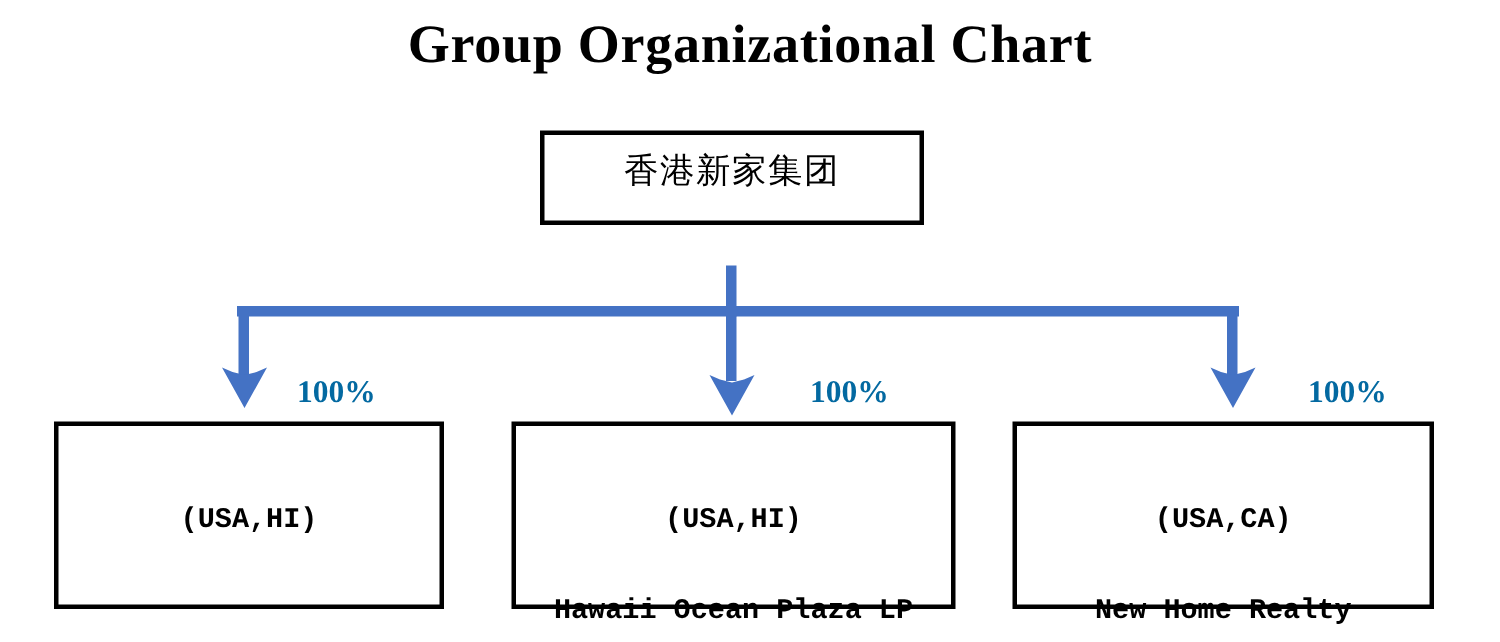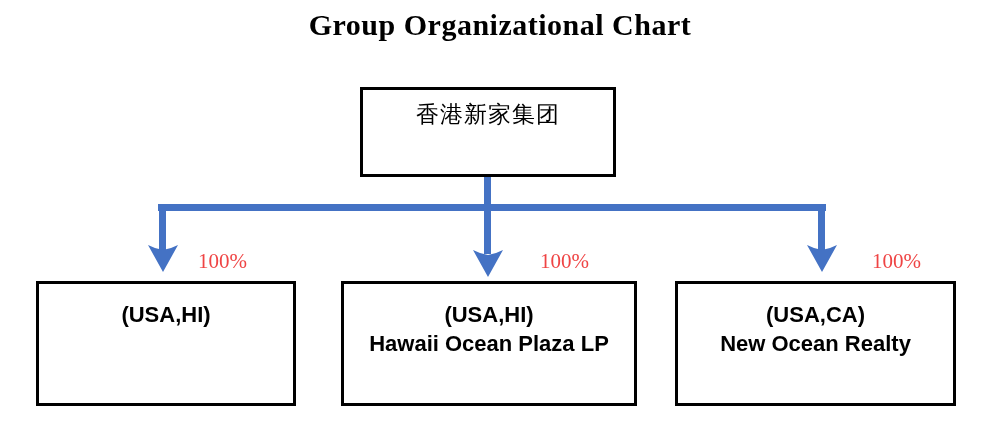--- a/index.html
+++ b/index.html
@@ -16,21 +16,21 @@
     font-family: "Liberation Sans", sans-serif;
   }
   #chart-title {
     position: absolute;
     left: 0;
     top: 8px;
     width: 1000px;
     text-align: center;
     font-family: "Liberation Serif", serif;
     font-weight: bold;
-    font-size: 30px;
+    font-size: 36px;
     letter-spacing: 0.5px;
     color: #000000;
     white-space: nowrap;
   }
   .org-box {
     position: absolute;
     box-sizing: border-box;
     border: 3px solid #000000;
     background: #ffffff;
     text-align: center;
@@ -38,21 +38,21 @@
   }
   .box-line {
     display: block;
     white-space: nowrap;
   }
   
   #node-root {
     left: 360px;
     top: 87px;
     width: 256px;
-    height: 90px;
+    height: 63px;
     padding-top: 9px;
   }
   #node-root .cn-line {
     font-family: "DejaVu Sans", sans-serif;
     font-weight: 400;
     font-size: 23px;
     line-height: 30px;
     letter-spacing: 1px;
   }
   #node-root .en-line {
@@ -60,45 +60,46 @@
     font-weight: bold;
     font-size: 22px;
     line-height: 29px;
   }
   
   .child-box {
     height: 125px;
     padding-top: 16px;
   }
   .child-box .box-line {
-    font-family: Liberation Sans, sans-serif;
+    font-family: Liberation Mono, monospace;
     font-weight: bold;
-    font-size: 22px;
+    font-size: 19px;
     line-height: 29px;
+    margin-top: 32px;
   }
   #node-child-0 { left: 36px;  top: 281px; width: 260px; }
   #node-child-1 { left: 341px; top: 281px; width: 296px; }
   #node-child-2 { left: 675px; top: 281px; width: 281px; }
 
   
   #connectors {
     position: absolute;
     left: 0;
     top: 0;
     width: 1000px;
     height: 428px;
     pointer-events: none;
   }
   
   .pct-label {
     position: absolute;
     font-family: "Liberation Serif", serif;
-    font-weight: 400;
+    font-weight: 700;
     font-size: 21px;
-    color: #ef4444;
+    color: #0369a1;
     white-space: nowrap;
   }
   #pct-0 { left: 198px; top: 249px; }
   #pct-1 { left: 540px; top: 249px; }
   #pct-2 { left: 872px; top: 249px; }
 </style>
 </head>
 <body>
 
 <div id="chart-root">
@@ -135,16 +136,16 @@
     <span class="box-line">(USA,HI)</span>
   </div>
 
   <div class="org-box child-box" id="node-child-1">
     <span class="box-line">(USA,HI)</span>
     <span class="box-line">Hawaii Ocean Plaza LP</span>
   </div>
 
   <div class="org-box child-box" id="node-child-2">
     <span class="box-line">(USA,CA)</span>
-    <span class="box-line">New Ocean Realty</span>
+    <span class="box-line">New Home Realty</span>
   </div>
 
 </div>
 
 </body></html>

